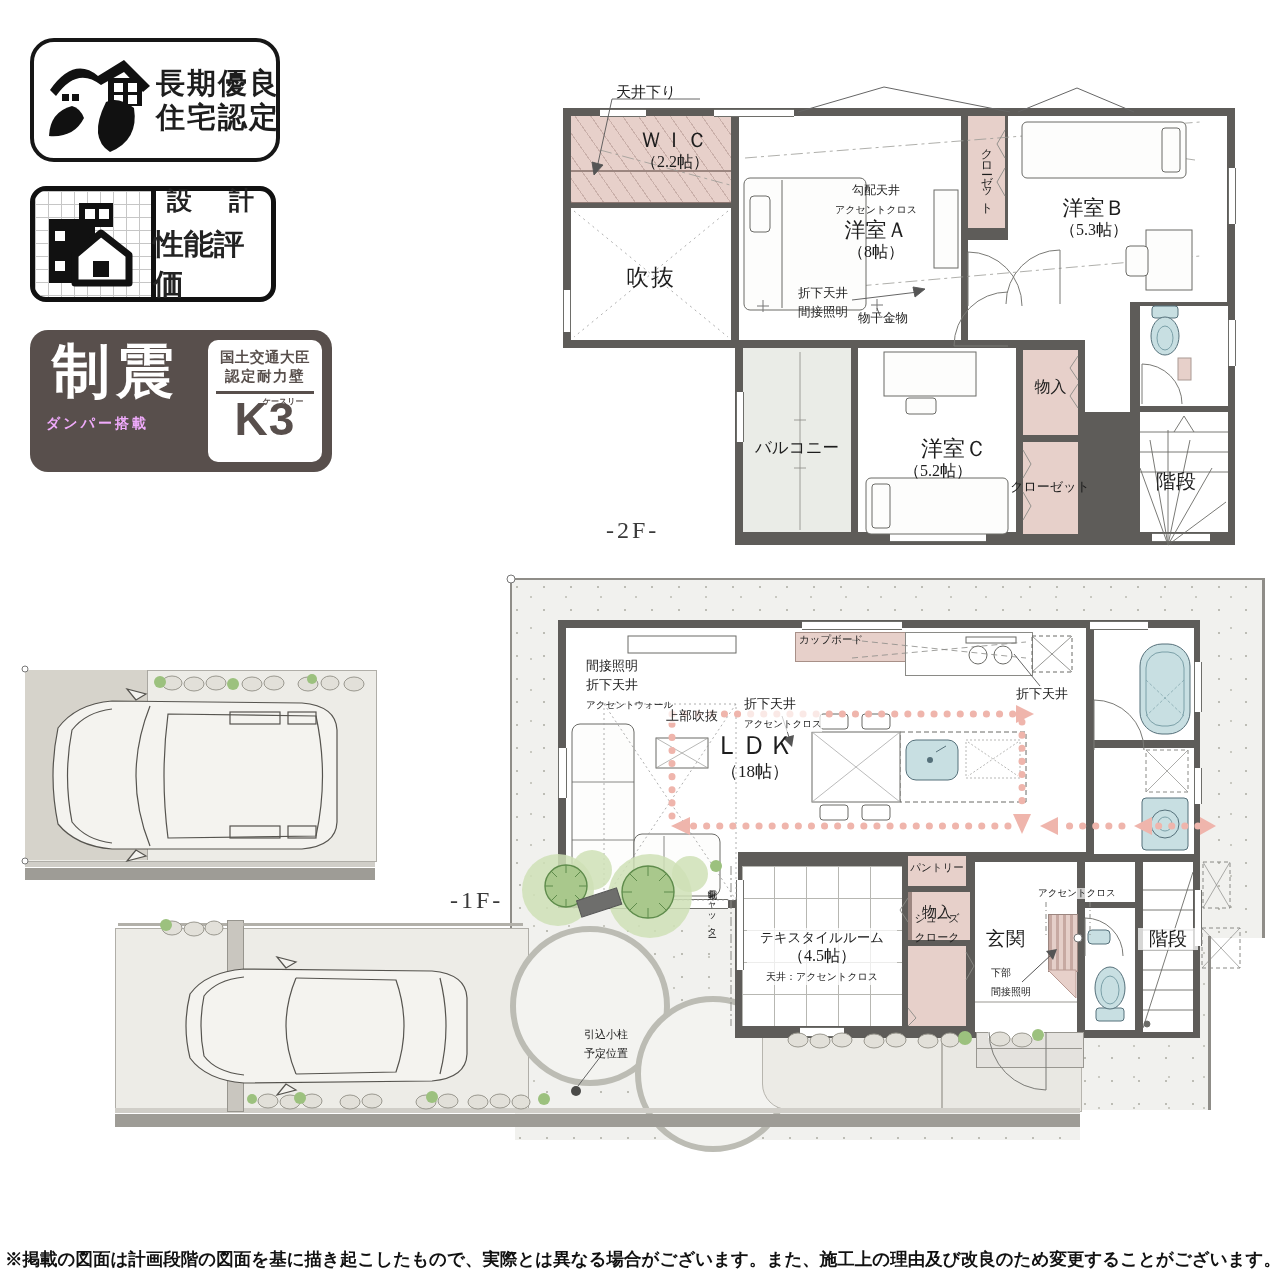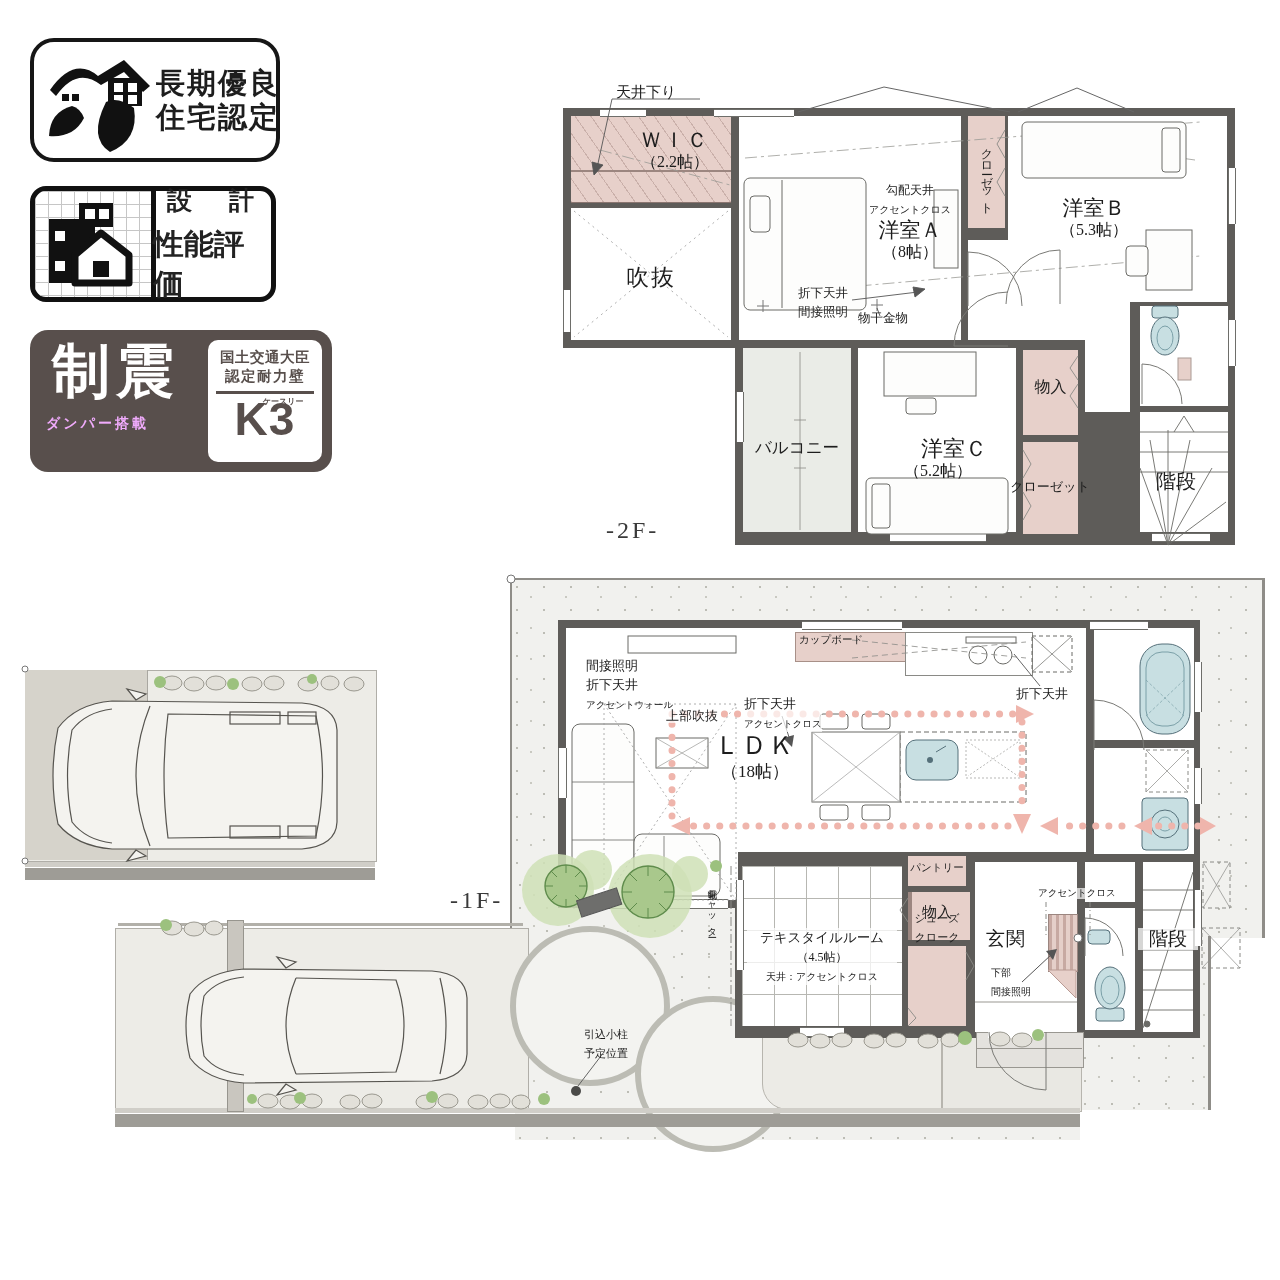--- a/index.html
+++ b/index.html
@@ -459,21 +459,21 @@
       <polygon points="286,1084 277,1095 296,1090" fill="#f4f3ef"></polygon>
     </g>
   </svg>
 
   <span class="lbl" style="left:616px;top:84px;font-size:15px;">天井下り</span>
   <div class="lbl" style="left:603px;top:128px;width:144px;">
     <span style="font-size:21px;letter-spacing:2px;">ＷＩＣ</span><br>
     <span style="font-size:16px;">（2.2帖）</span>
   </div>
   <span class="lbl" style="left:571px;top:264px;width:160px;font-size:23px;letter-spacing:2px;">吹抜</span>
-  <div class="lbl" style="left:845px;top:180px;width:130px;text-align:center;">
+  <div class="lbl" style="left:811px;top:180px;width:130px;text-align:center;">
     <span style="font-size:12px;">勾配天井</span><br>
     <span style="font-size:10px;">アクセントクロス</span><br>
     <span style="font-size:21px;">洋室Ａ</span><br>
     <span style="font-size:16px;margin-top:44px;">（8帖）</span>
   </div>
   <span class="lbl vtext" style="left:970px;top:122px;height:104px;width:34px;font-size:12px;line-height:34px;">クローゼット</span>
   <div class="lbl" style="left:1032px;top:196px;width:124px;">
     <span style="font-size:21px;">洋室Ｂ</span><br>
     <span style="font-size:16px;">（5.3帖）</span>
   </div>
@@ -503,21 +503,21 @@
     <span style="font-size:9.5px;">アクセントクロス</span>
   </div>
   <div class="lbl" style="left:700px;top:731px;width:110px;">
     <span style="font-size:26px;letter-spacing:1px;">ＬＤＫ</span><br>
     <span style="font-size:17px;">（18帖）</span>
   </div>
   <span class="lbl" style="left:799px;top:634px;font-size:10.5px;">カップボード</span>
   <span class="lbl" style="left:1016px;top:686px;font-size:13px;background:#fff;">折下天井</span>
   <div class="lbl" style="left:747px;top:928px;width:150px;background:rgba(255,255,255,.75);">
     <span style="font-size:13.5px;">テキスタイルルーム</span><br>
-    <span style="font-size:12px;">（4.5帖）</span><br>
+    <span style="font-size:16px;">（4.5帖）</span><br>
     <span style="font-size:10px;">天井：アクセントクロス</span>
   </div>
   <span class="lbl" style="left:906px;top:862px;width:62px;font-size:10.5px;">パントリー</span>
   <span class="lbl" style="left:908px;top:904px;width:58px;font-size:15px;">物入</span>
   <div class="lbl" style="left:908px;top:908px;width:58px;">
     <span style="font-size:11px;">シューズ</span><br>
     <span style="font-size:11px;">クローク</span>
   </div>
   <span class="lbl" style="left:986px;top:928px;font-size:19px;letter-spacing:1px;">玄関</span>
   <span class="lbl" style="left:1038px;top:888px;font-size:9.5px;background:rgba(255,255,255,.7);">アクセントクロス</span>
@@ -526,13 +526,14 @@
     <span style="font-size:10px;">間接照明</span>
   </div>
   <span class="lbl" style="left:1138px;top:928px;width:60px;font-size:19px;background:rgba(255,255,255,.75);">階段</span>
   <span class="lbl vtext" style="left:706px;top:882px;font-size:9.5px;letter-spacing:1px;">電動シャッター</span>
   <div class="lbl" style="left:575px;top:1024px;width:62px;">
     <span style="font-size:11px;">引込小柱</span><br>
     <span style="font-size:11px;">予定位置</span>
   </div>
   <span class="lbl" style="left:450px;top:886px;font-size:24px;letter-spacing:3px;color:#3a3a3a;">-1F-</span>
 
+  <span class="abs" style="left:5px;top:1247px;width:1272px;font-size:17.5px;font-weight:700;color:#111;white-space:nowrap;font-family:'Liberation Sans',sans-serif;">※掲載の図面は計画段階の図面を基に描き起こしたもので、実際とは異なる場合がございます。また、施工上の理由及び改良のため変更することがございます。</span>
 </div>
 
 </body></html>

